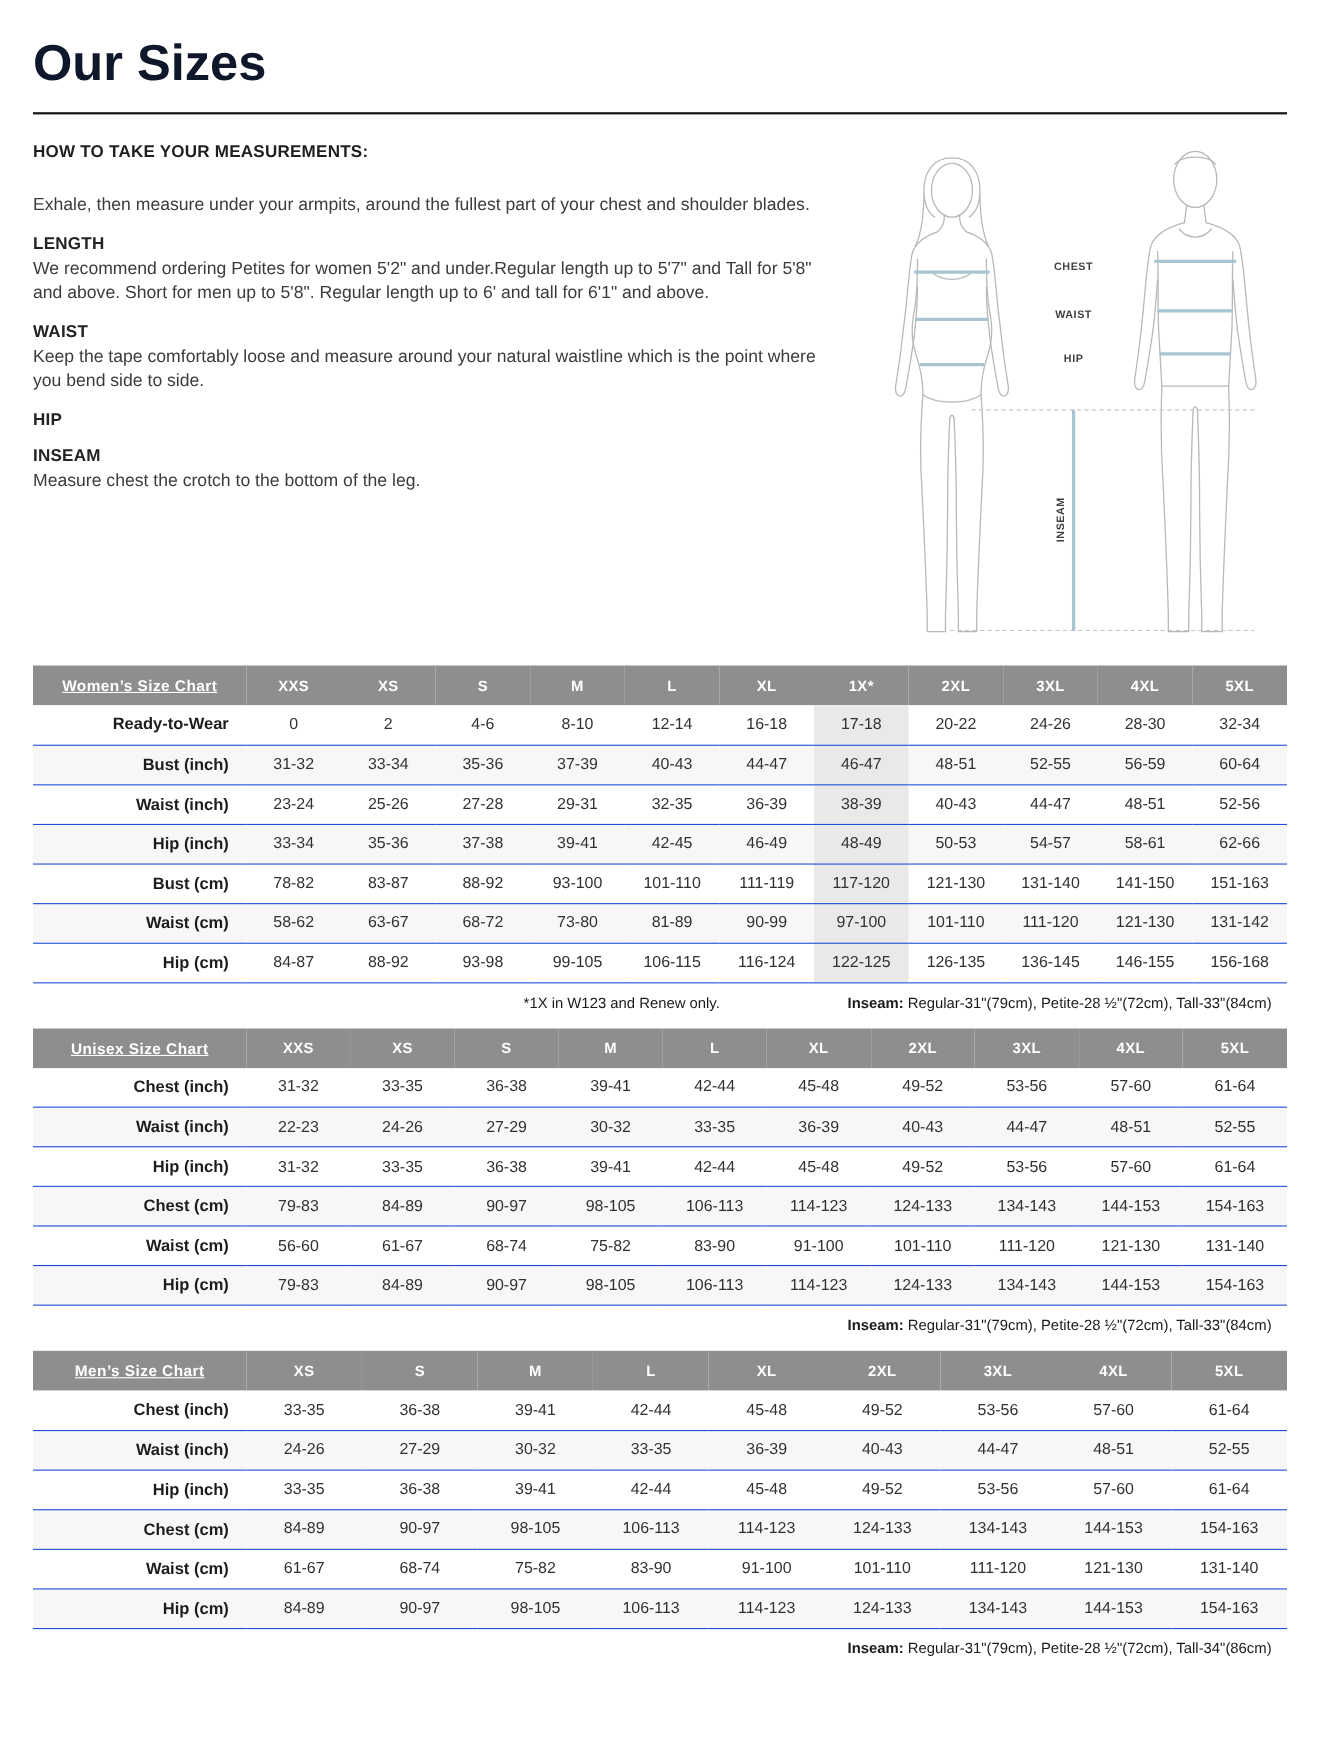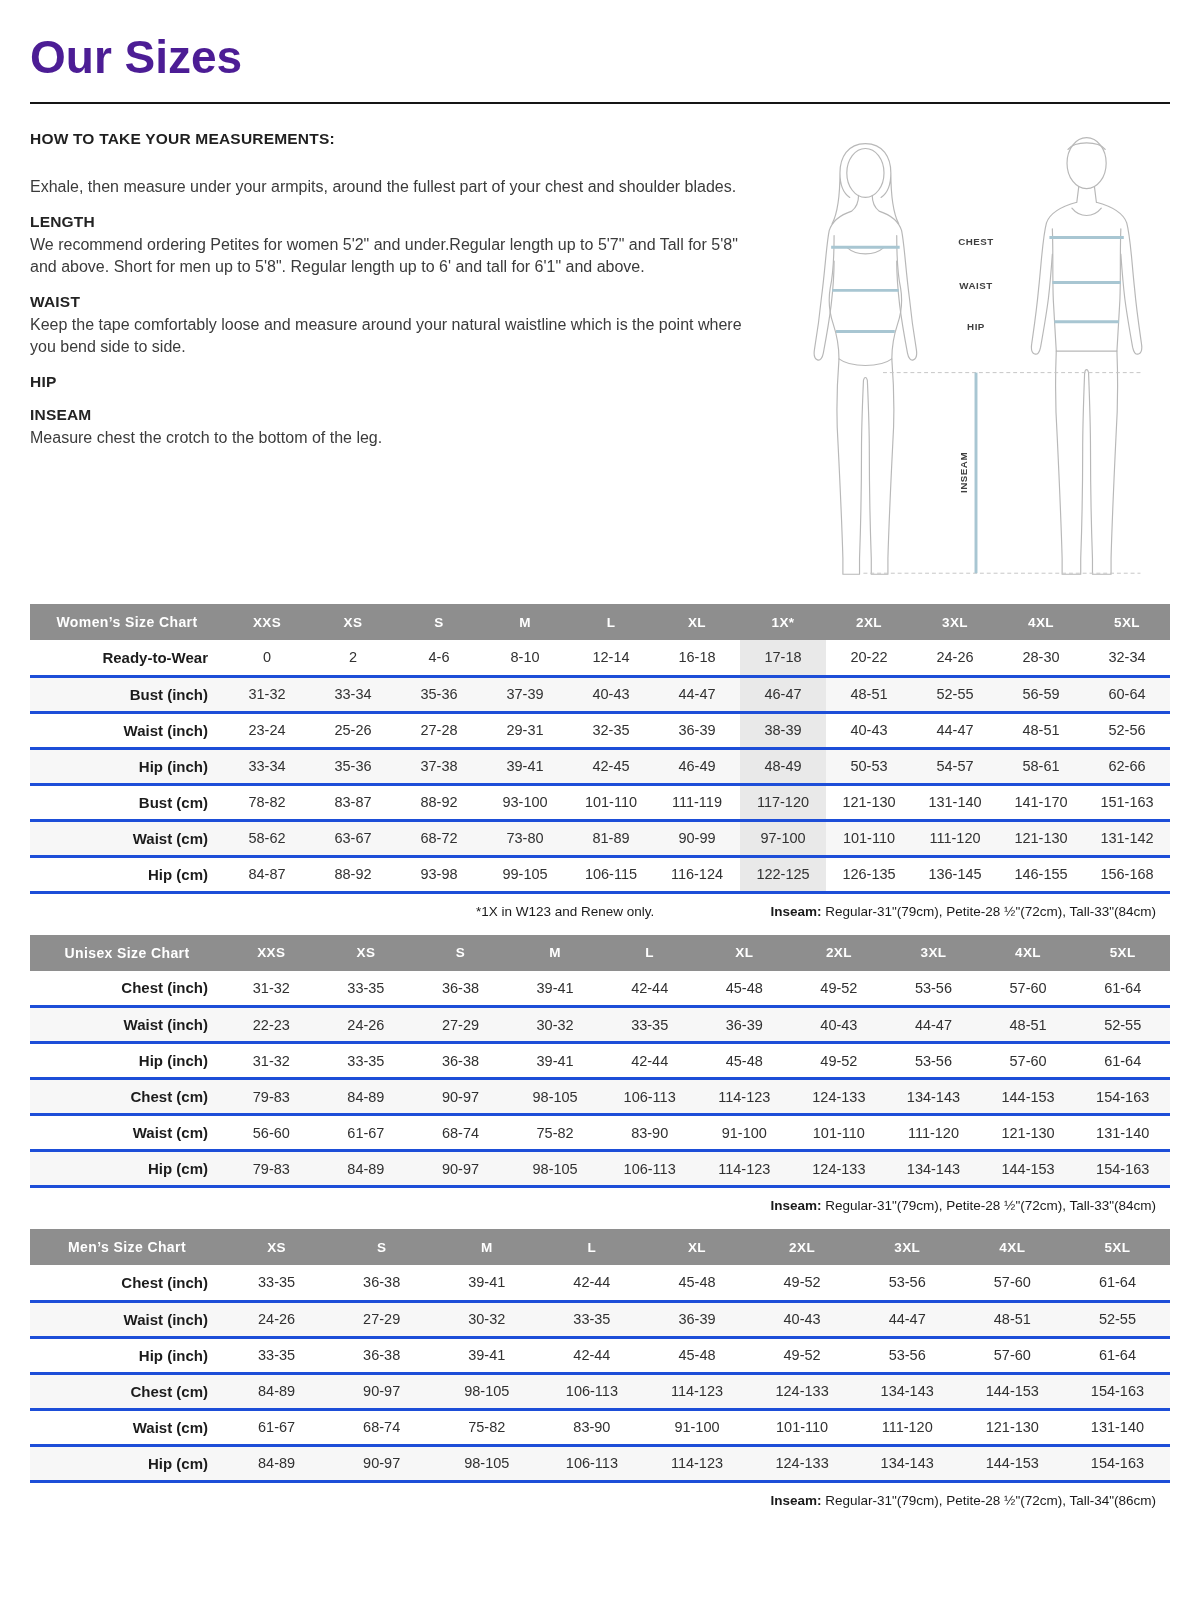--- a/index.html
+++ b/index.html
@@ -1,32 +1,32 @@
 <!DOCTYPE html>
 <html style="--header-gray: #8e8e8e; --highlight: #e9e9e9; --line-blue: #a8c6d2;"><head>
 <meta charset="utf-8">
 <style>
   html,body{margin:0;padding:0;background:#fff;}
   body{width:1200px;font-family:"Liberation Sans",sans-serif;color:#222;}
   .page{padding:26px 30px 30px;}
-  h1{font-size:46px;font-weight:800;margin:4px 0 18px;color:#4c1d95;}
+  h1{font-size:46px;font-weight:800;margin:4px 0 18px;color:#0f172a;}
   .rule{height:2px;background:#151515;margin:0 0 18px;}
   .measure-row{display:flex;align-items:flex-start;}
   .instructions{flex:1;padding-right:34px;max-width:748px;}
   h2{font-size:15.5px;margin:8px 0 28px;color:#1f1f1f;letter-spacing:.2px;}
   h3{font-size:15.5px;margin:15px 0 3px;color:#232323;letter-spacing:.2px;}
   p{font-size:16px;line-height:1.38;margin:0 0 6px;color:#3b3b3b;}
   .diagram{width:380px;margin-top:2px;}
   .chart-block{margin-top:16px;}
   table{width:100%;border-collapse:collapse;table-layout:fixed;}
   thead th{background:var(--header-gray,#8e8e8e);color:#fff;font-size:13.5px;height:34px;font-weight:700;letter-spacing:.4px;}
-  thead th.chart-name{width:192px;font-size:14px;}
+  thead th.chart-name{width:192px;font-size:14px;text-decoration:underline;}
   tbody th.row-label{text-align:right;padding-right:16px;font-size:15px;color:#1c1c1c;font-weight:700;}
   tbody td{text-align:center;font-size:14.5px;color:#313131;}
-  tbody tr{height:36px;border-bottom:3px solid #1d4ed8;}
+  tbody tr{height:36px;border-bottom:1px solid #1d4ed8;}
   tbody tr:nth-child(even){background:#f7f7f7;}
   tbody td.hl{background:var(--highlight,#e9e9e9);}
   .footnote{display:flex;align-items:baseline;font-size:13.5px;margin:10px 14px 12px;color:#1a1a1a;}
   .footnote .left-note{margin-left:432px;}
   .footnote .inseam-note{margin-left:auto;}
   .footnote b{font-weight:700;}
   svg .fig{stroke:#b8b8b8;stroke-width:1.2;fill:none;stroke-linecap:round;stroke-linejoin:round;}
   svg .blue{stroke:var(--line-blue,#a8c6d2);stroke-width:3;fill:none;}
   svg .dash{stroke:#c6c6c6;stroke-width:1;fill:none;stroke-dasharray:4 3;}
   svg text{font-family:"Liberation Sans",sans-serif;font-size:10px;font-weight:700;fill:#3f3f3f;letter-spacing:.5px;}
@@ -169,21 +169,21 @@
             <th class="row-label">Bust (cm)</th>
             <td>78-82</td>
             <td>83-87</td>
             <td>88-92</td>
             <td>93-100</td>
             <td>101-110</td>
             <td>111-119</td>
             <td class="hl">117-120</td>
             <td>121-130</td>
             <td>131-140</td>
-            <td>141-170</td>
+            <td>141-150</td>
             <td>151-163</td>
           </tr>
           <tr>
             <th class="row-label">Waist (cm)</th>
             <td>58-62</td>
             <td>63-67</td>
             <td>68-72</td>
             <td>73-80</td>
             <td>81-89</td>
             <td>90-99</td>

